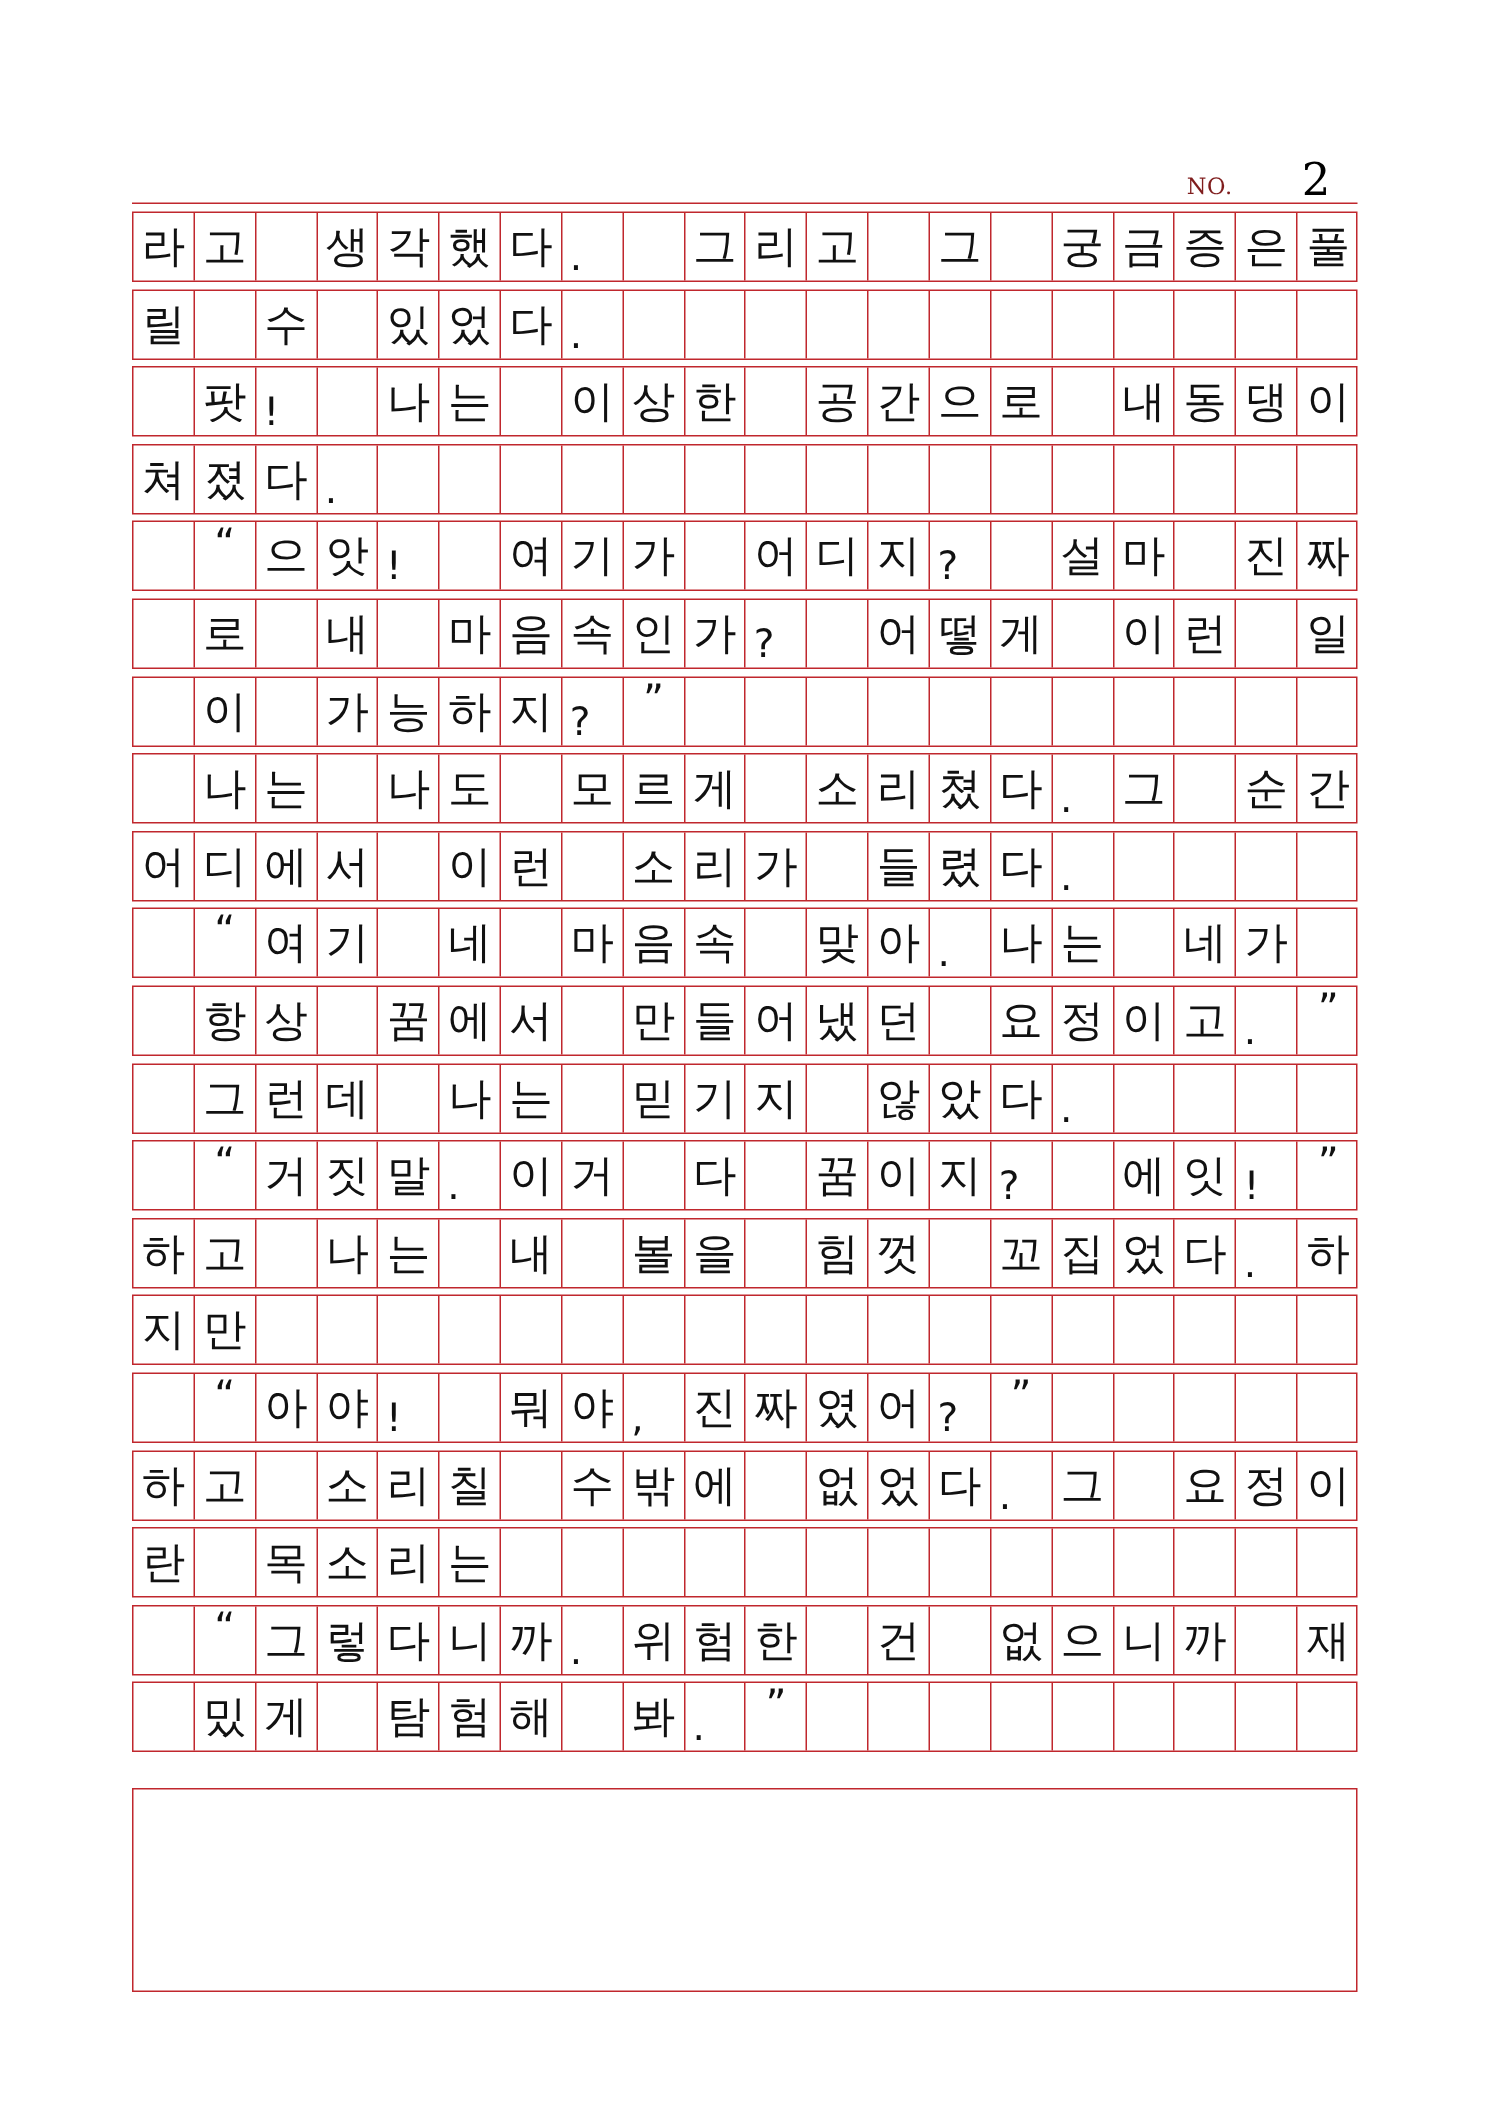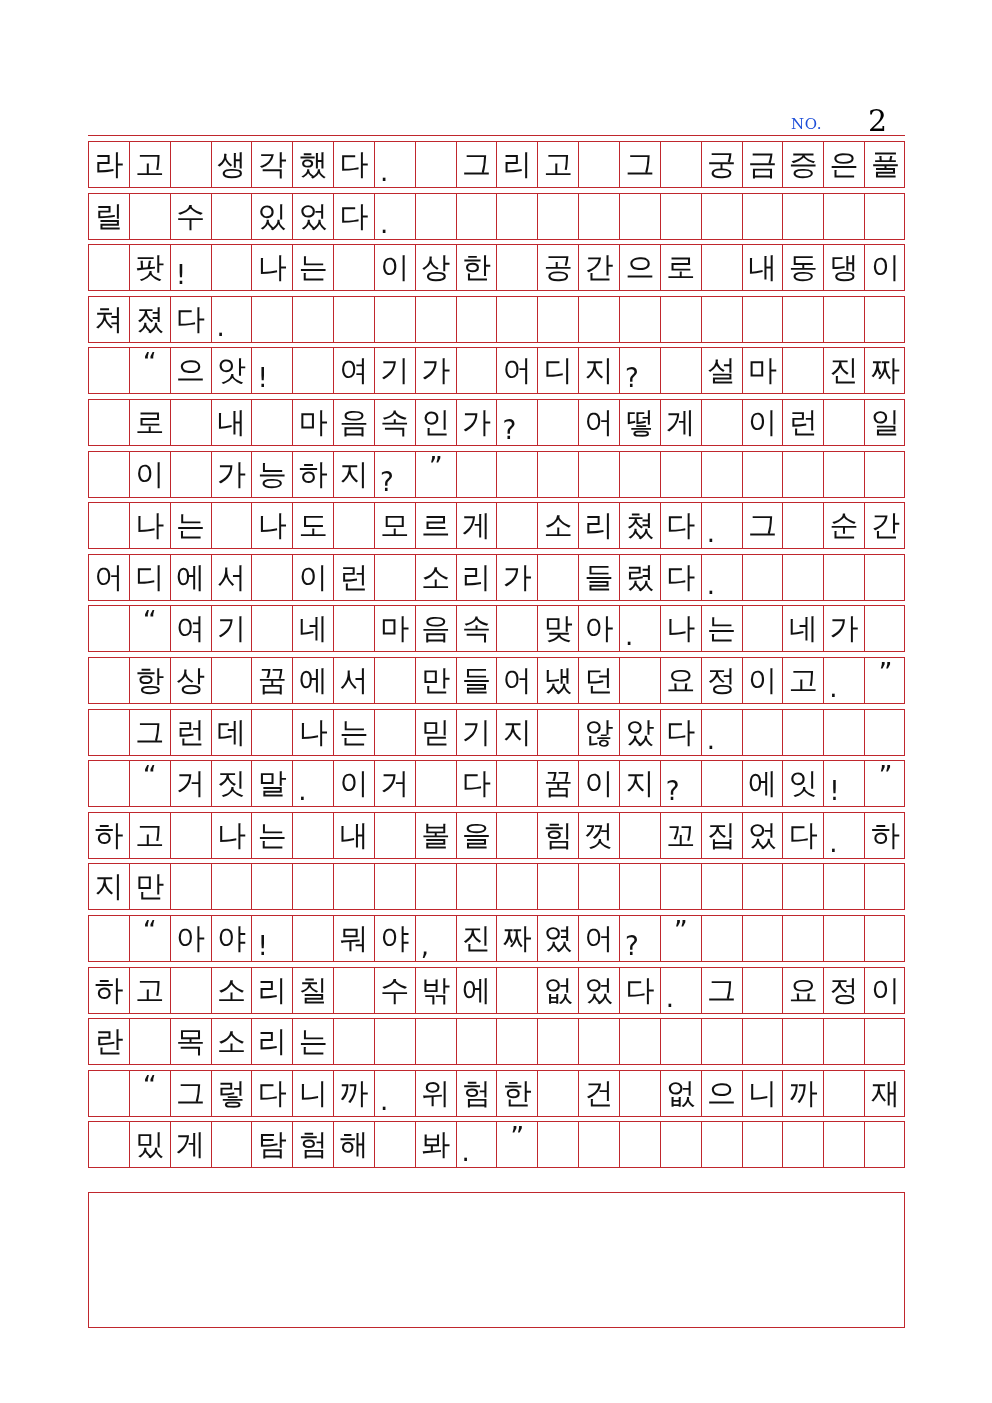--- a/index.html
+++ b/index.html
@@ -36,21 +36,21 @@
     align-items: flex-end;
     justify-content: flex-end;
     box-sizing: border-box;
   }
   .header-no-label {
     font-family: "DejaVu Serif", "Liberation Serif", serif;
     font-size: 15px;
     letter-spacing: 0.5px;
     line-height: 1;
     padding-bottom: 4px;
-    color: #1d4ed8;
+    color: #7f1d1d;
   }
   .header-no-value {
     font-family: "DejaVu Serif", "Liberation Serif", serif;
     font-size: 30px;
     line-height: 1;
     padding-bottom: 0px;
     margin-left: 46px;
     margin-right: 18px;
     color: #000;
   }

